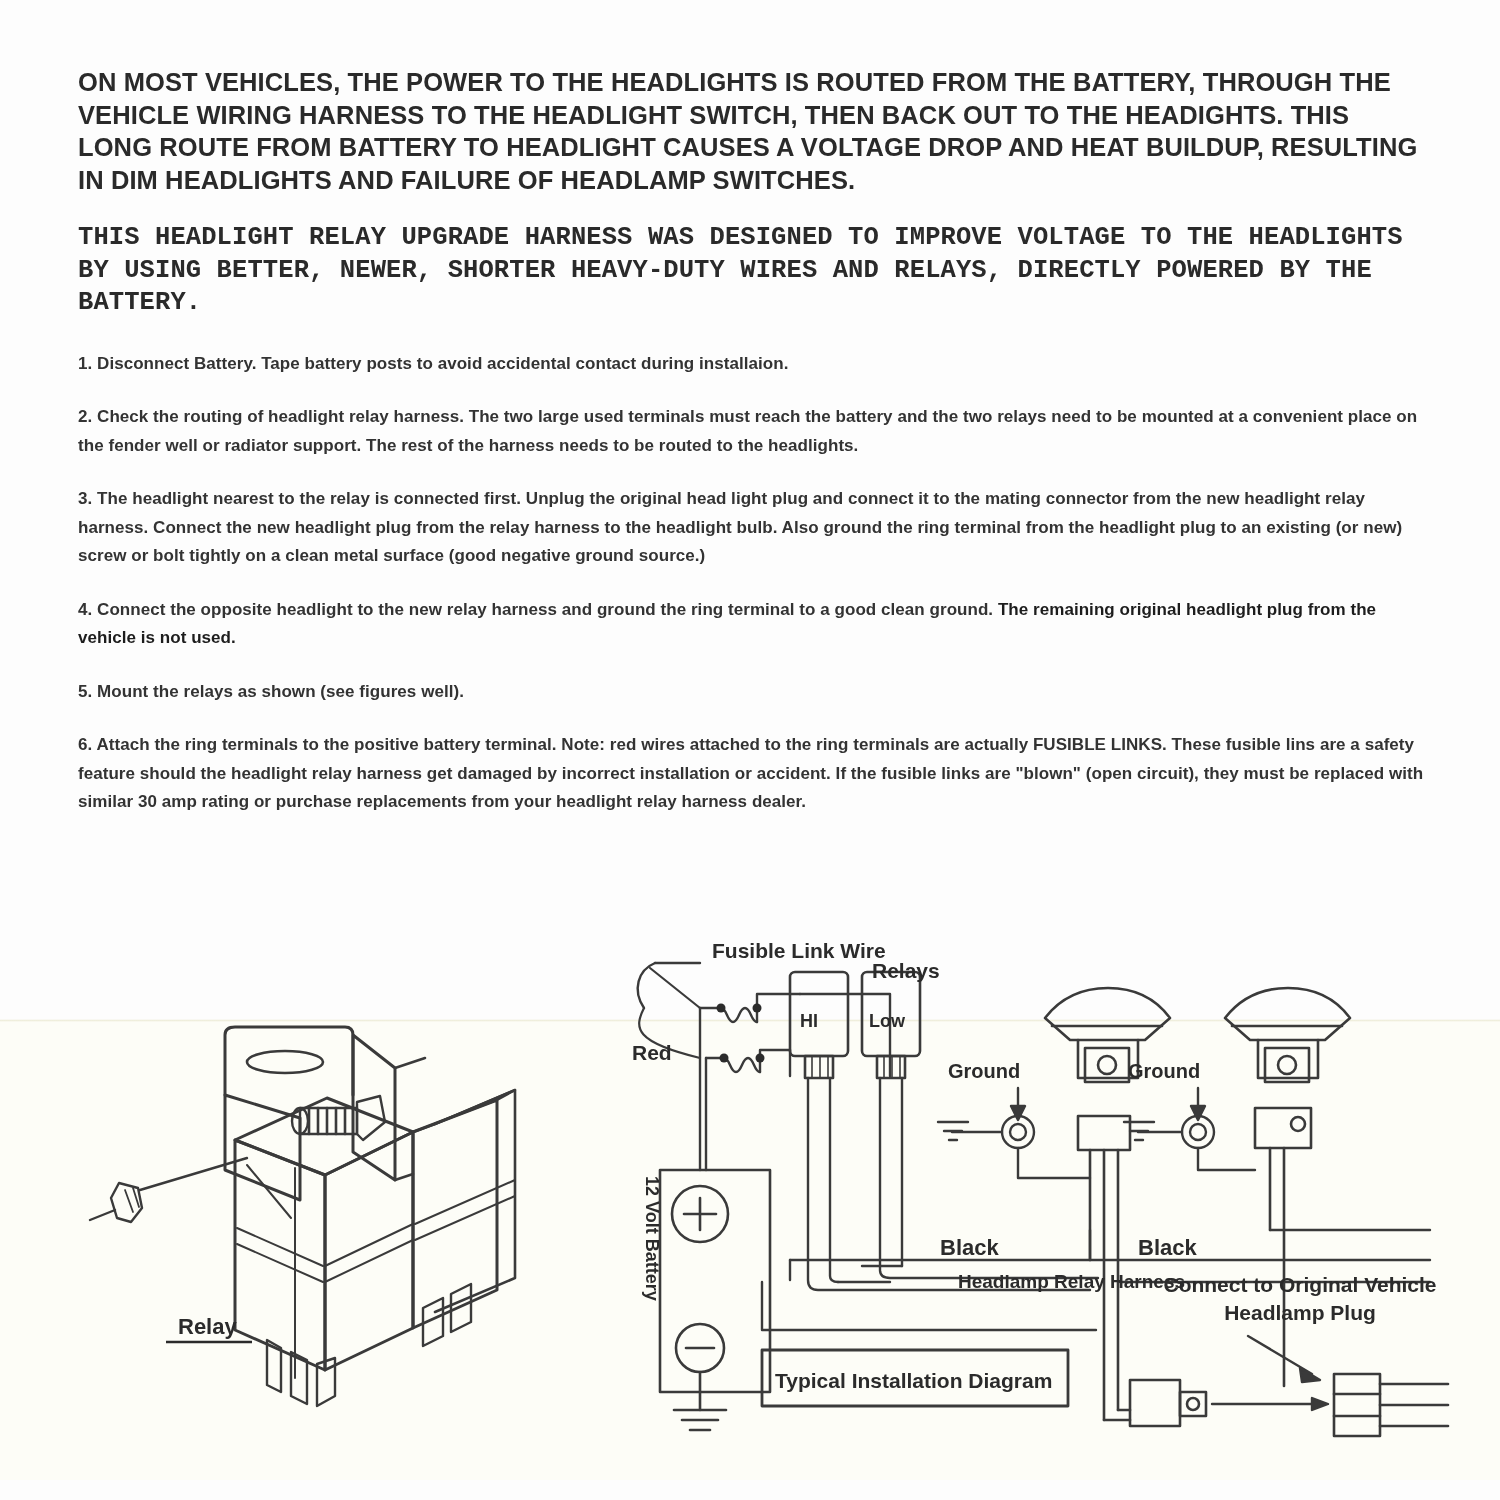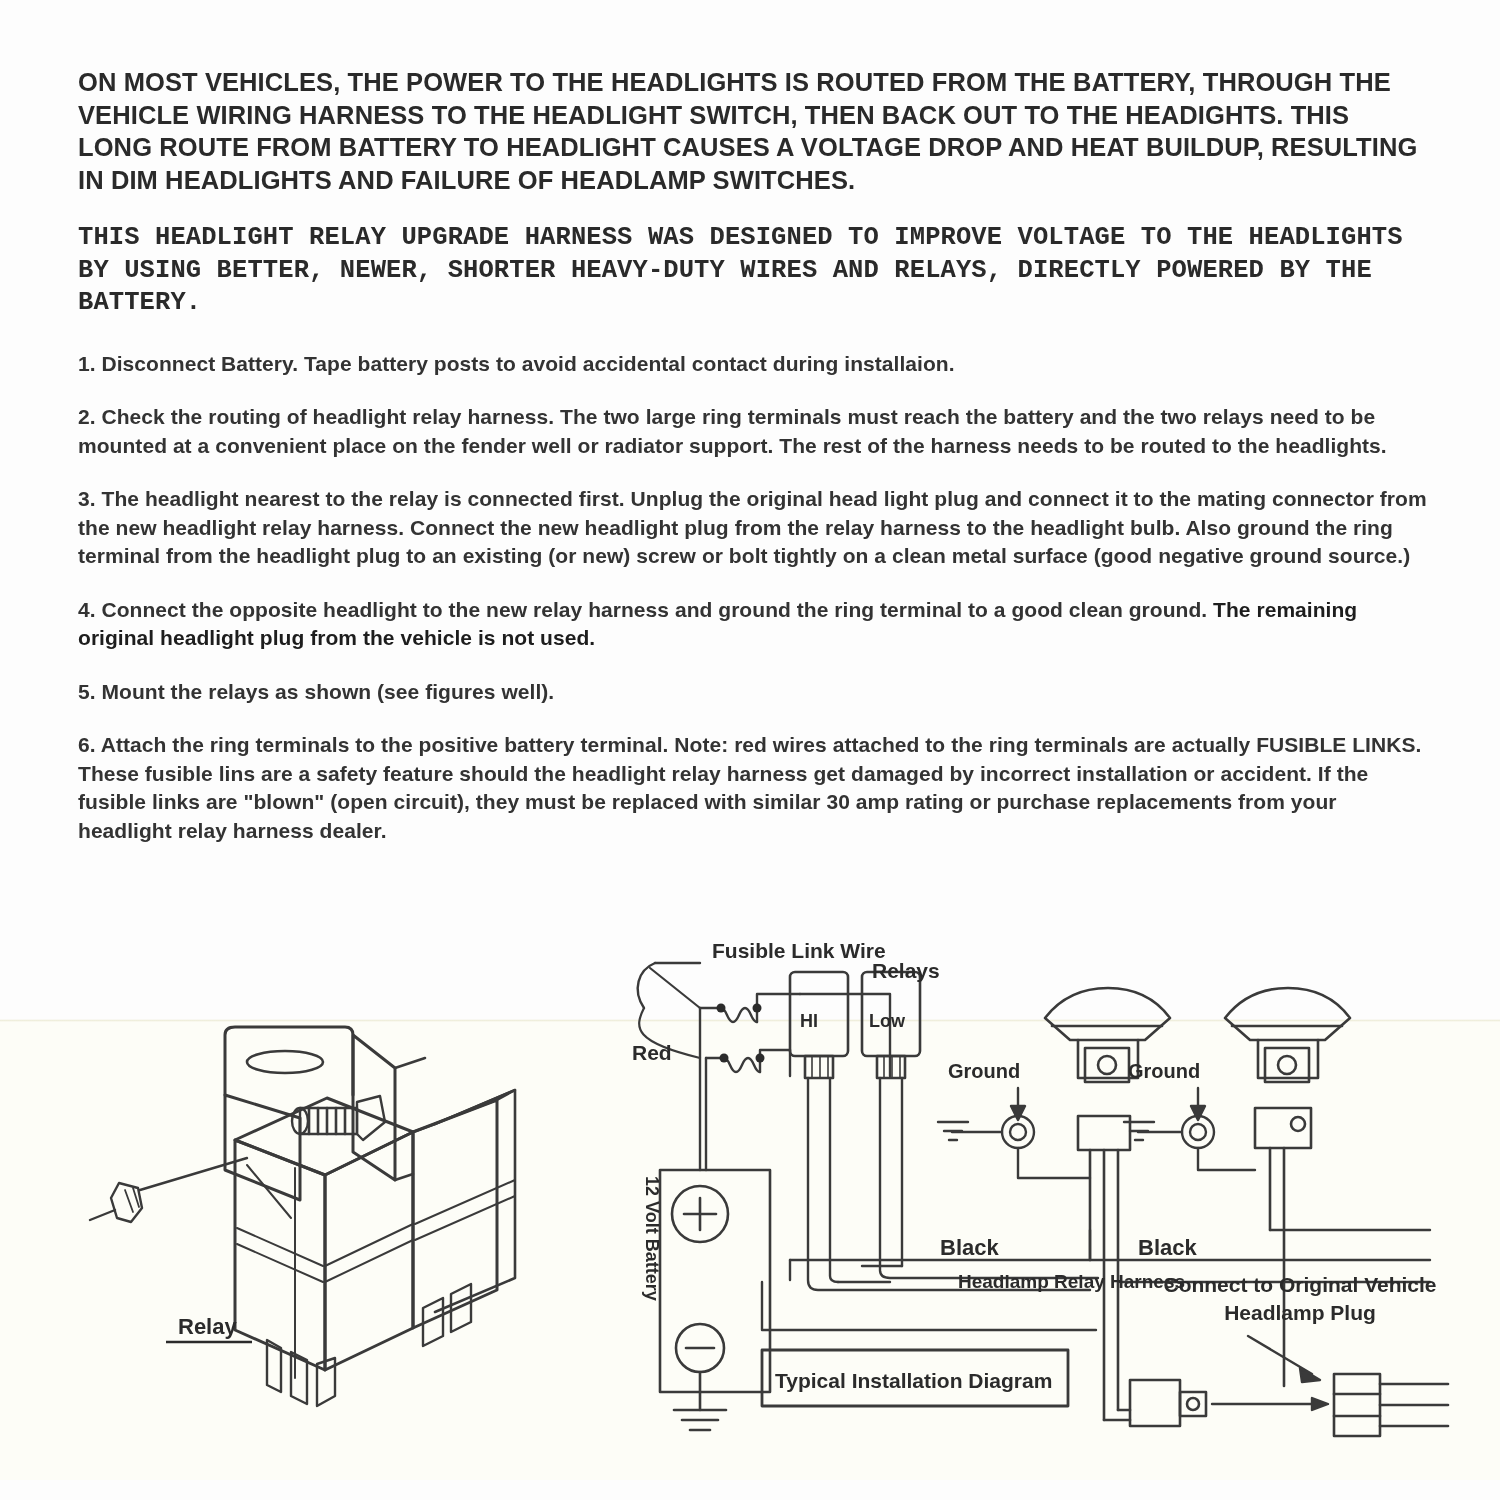--- a/index.html
+++ b/index.html
@@ -51,21 +51,21 @@
     font-weight: 700;
     letter-spacing: .1px;
     color: #2a2a2a;
     text-transform: uppercase;
     margin: 0 0 26px 0;
     filter: blur(.18px);
   }
   .head-para.p2 { margin-bottom: 30px; font-family: Liberation Mono, monospace; }
 
   .step {
-    font-size: 21px;
+    font-size: 17px;
     line-height: 28.5px;
     font-weight: 700;
     color: #333333;
     margin: 0 0 25px 0;
     filter: blur(.32px);
     letter-spacing: .05px;
   }
   .step b { font-weight: 800; color: #1d1d1d; }
 
   
@@ -98,21 +98,21 @@
 
     <p class="head-para p2">THIS HEADLIGHT RELAY UPGRADE HARNESS WAS DESIGNED TO IMPROVE VOLTAGE TO THE HEADLIGHTS BY USING BETTER, NEWER, SHORTER HEAVY-DUTY WIRES AND RELAYS, DIRECTLY POWERED BY THE BATTERY.</p>
 
     <p class="step">
       <span>1.</span>
       <span>Disconnect Battery.  Tape battery posts to avoid accidental contact during installaion.</span>
     </p>
 
     <p class="step">
       <span>2.</span>
-      <span>Check the routing of headlight relay harness.  The two large ring terminals must reach the battery and the two relays need to be mounted at a convenient place on the fender well or radiator support.  The rest of the harness needs to be routed to the headlights.</span>
+      <span>Check the routing of headlight relay harness.  The two large used terminals must reach the battery and the two relays need to be mounted at a convenient place on the fender well or radiator support.  The rest of the harness needs to be routed to the headlights.</span>
     </p>
 
     <p class="step">
       <span>3.</span>
       <span>The headlight nearest to the relay is connected first.  Unplug the original head light plug and connect it to the mating connector from the new headlight relay harness.  Connect the new headlight plug from the relay harness to the headlight bulb.  Also ground the ring terminal from the headlight plug to an existing (or new) screw or bolt tightly on a clean metal surface (good negative ground source.)</span>
     </p>
 
     <p class="step">
       <span>4.</span>
       <span>Connect the opposite headlight to the new relay harness and ground the ring terminal to a good clean ground.  </span><b>The remaining original headlight plug from the vehicle is not used.</b>

